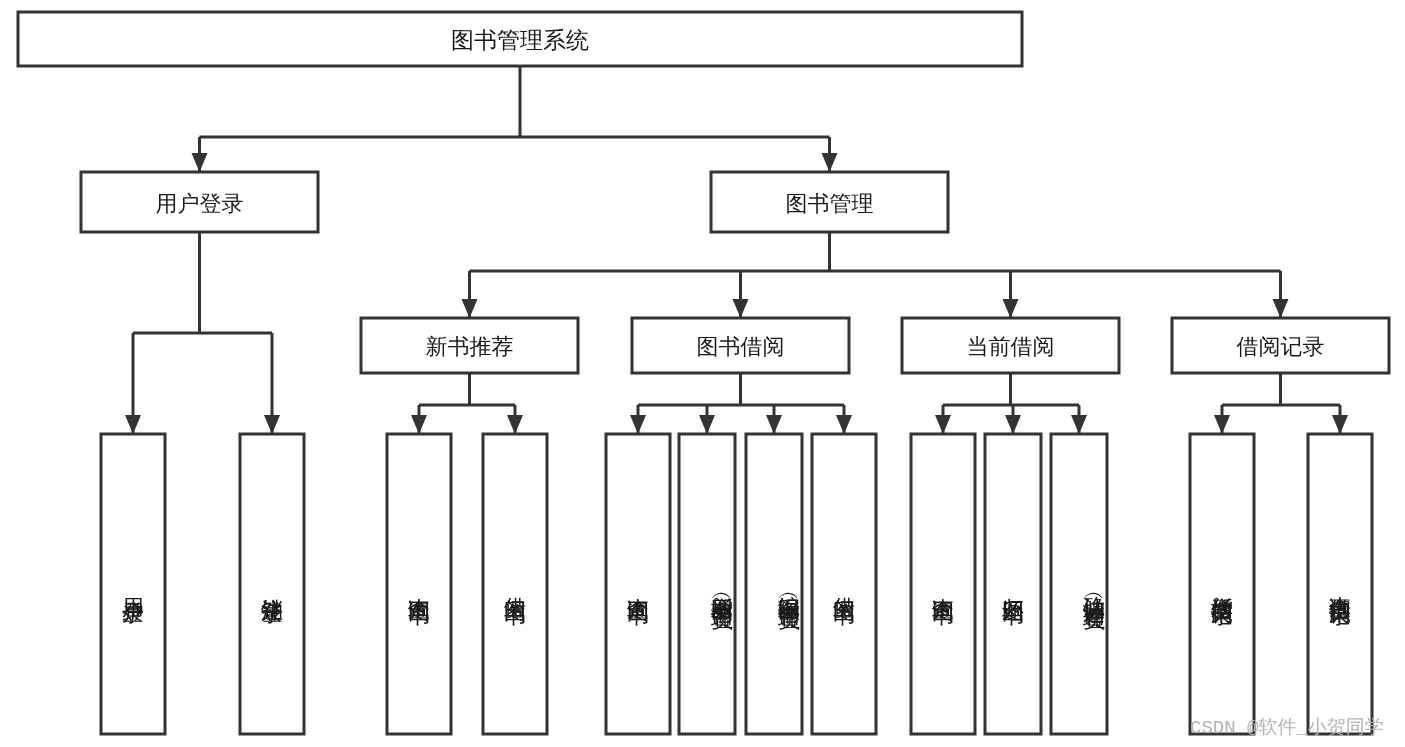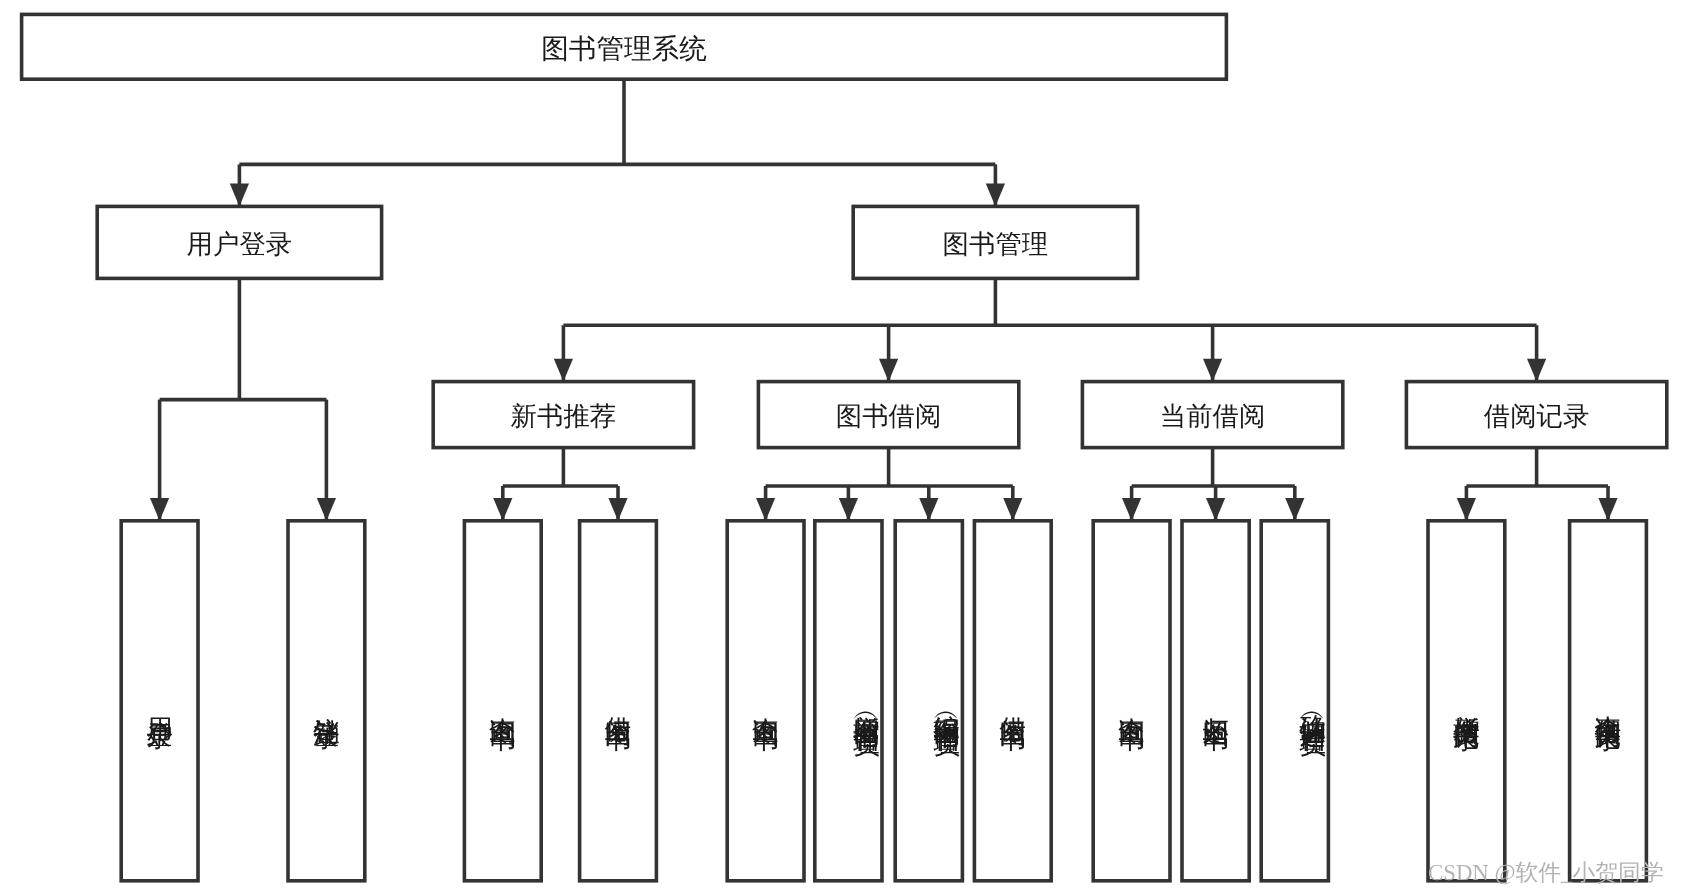--- a/index.html
+++ b/index.html
@@ -67,21 +67,21 @@
     letter-spacing: 2px;
     text-align: center;
     white-space: nowrap;
     pointer-events: none;
     display: flex;
     align-items: center;
     justify-content: center;
   }
   .watermark {
     position: absolute;
-    font-family: Liberation Serif, serif;
+    font-family: Liberation Mono, monospace;
     font-size: 19px;
     color: #b3b3b3;
     white-space: nowrap;
   }
 </style>
 </head>
 <body>
 
 <div id="diagram-root">
 

